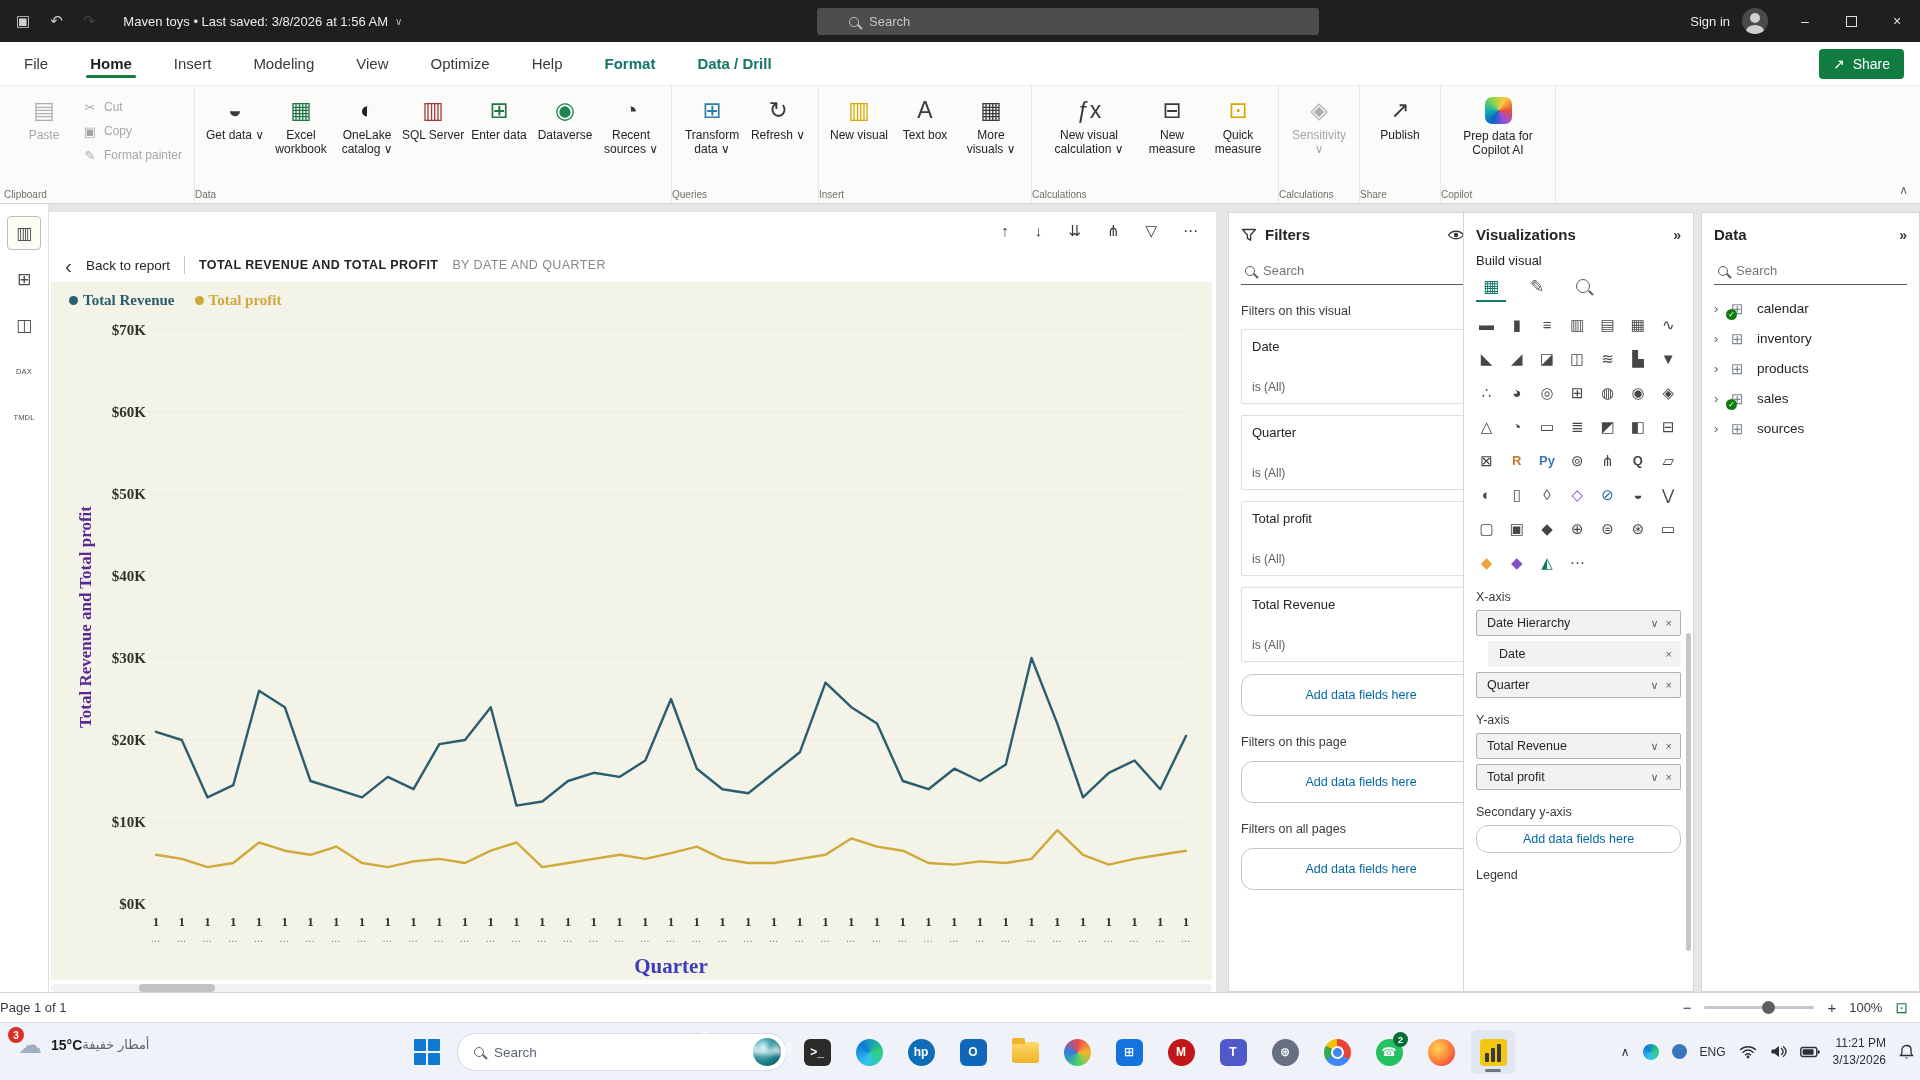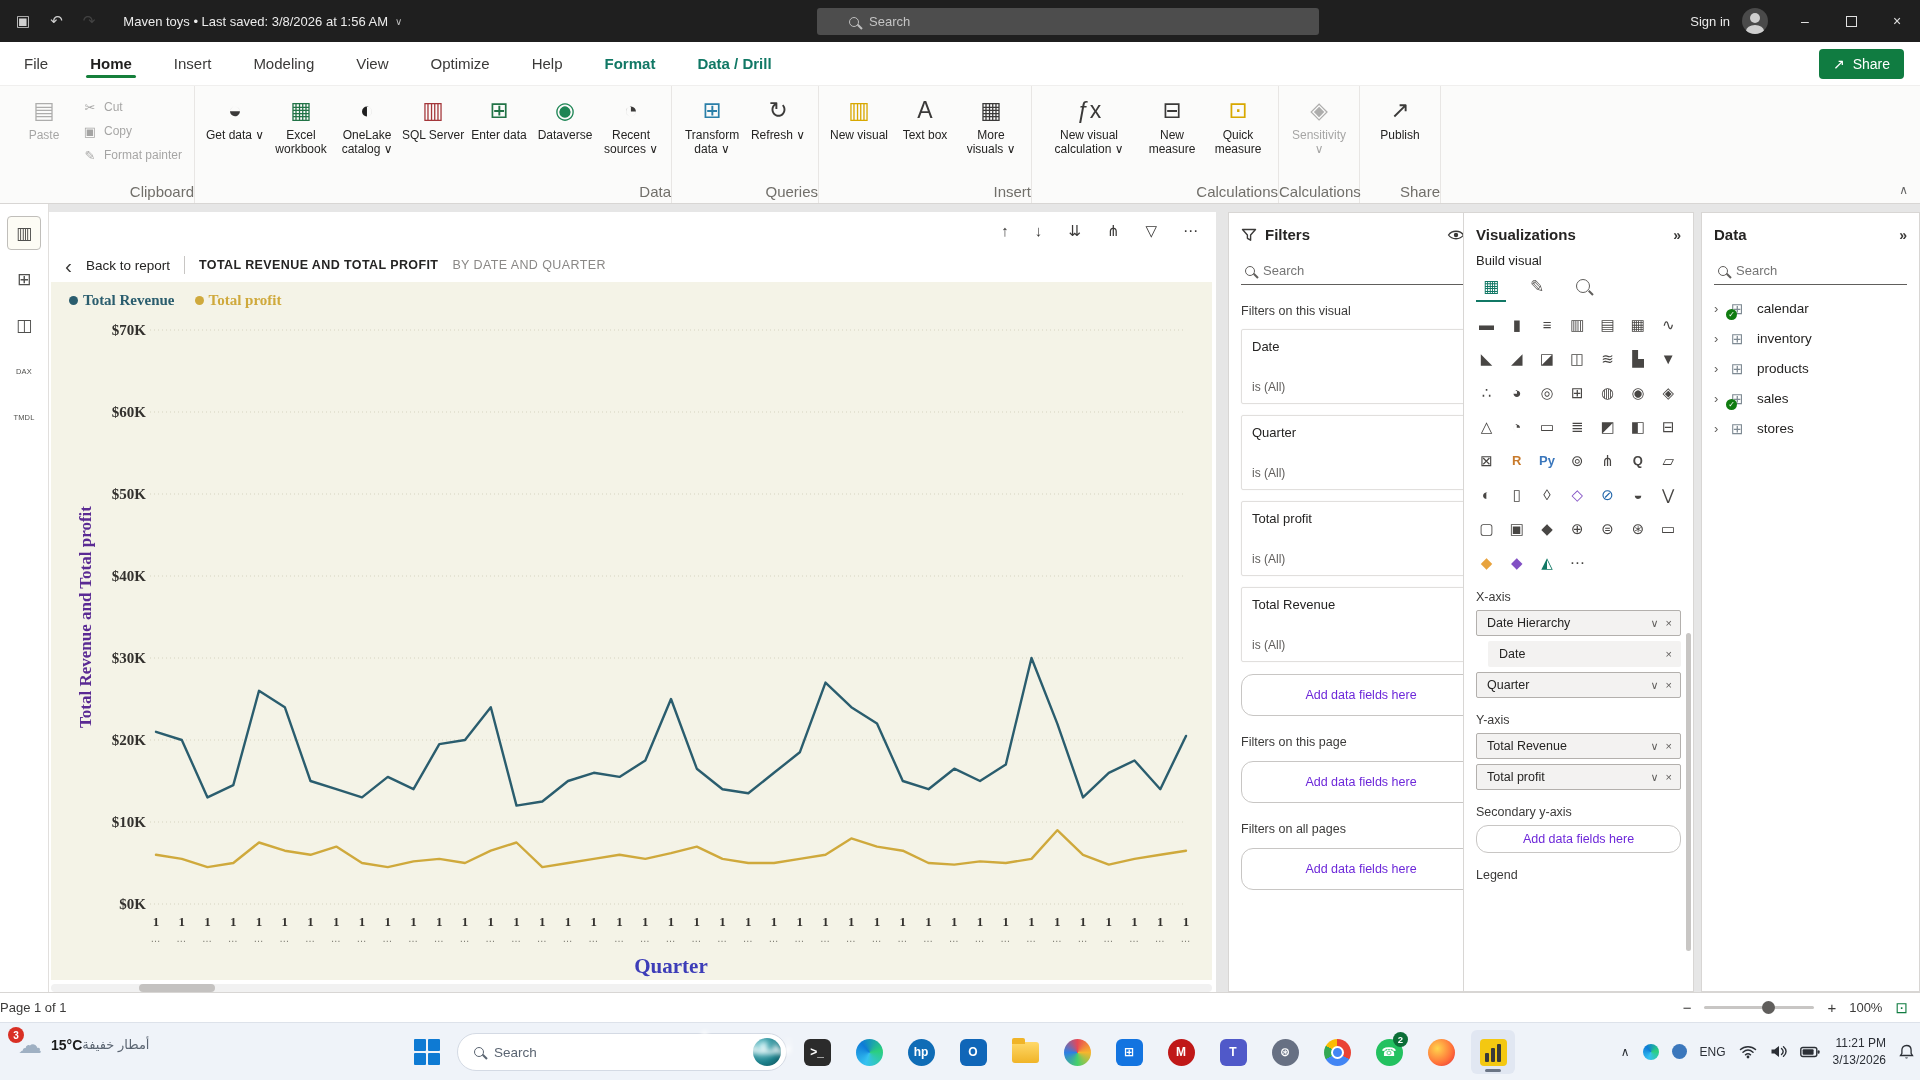--- a/index.html
+++ b/index.html
@@ -28,21 +28,21 @@
 .rtab{position:relative;cursor:pointer;padding:11px 2px;white-space:nowrap}
 .rtab.active{font-weight:700;color:#201f1e}
 .rtab.active::after{content:"";position:absolute;left:-2px;right:-2px;bottom:5px;height:3px;border-radius:2px;background:#157f3b}
 .rtab.contextual{color:#117865;font-weight:600}
 .share-btn{position:absolute;right:16px;top:7px;height:30px;background:#107c41;color:#fff;border-radius:4px;display:flex;align-items:center;gap:8px;padding:0 14px;font-size:14px;cursor:pointer}
 
 
 .ribbon{position:absolute;top:86px;left:0;width:100%;height:118px;background:#fbfbfa;border-bottom:1px solid #d8d6d4;display:flex;align-items:stretch;padding-left:4px;z-index:10}
 .rgroup{position:relative;display:flex;flex-direction:column;border-right:1px solid #e8e6e4;padding:6px 8px 20px}
 .rgroup-row{display:flex;align-items:flex-start;gap:2px;height:88px}
-.rgroup-label{position:absolute;left:0;right:0;bottom:3px;text-align:right;font-size:15px;color:#716f6a}
+.rgroup-label{position:absolute;left:0;right:0;bottom:3px;text-align:left;font-size:10px;color:#716f6a}
 .rbtn-big{width:64px;display:flex;flex-direction:column;align-items:center;gap:5px;padding-top:5px;border-radius:3px;cursor:pointer;text-align:center}
 .rbtn-big.wide{width:98px}
 .rlabel{font-size:12px;line-height:1.2;color:#252423}
 .ric-big{font-size:23px;line-height:26px;color:#3b3a39}
 .rsmall-col{display:flex;flex-direction:column;gap:9px;padding:8px 4px 0}
 .rbtn-small{display:flex;align-items:center;gap:6px;font-size:12px;color:#252423;cursor:pointer;white-space:nowrap}
 .rbtn-small .ric{font-size:13px;width:16px;text-align:center}
 .disabled{opacity:.4}
 .copilot-logo{width:27px;height:27px;border-radius:7px;background:conic-gradient(from 210deg,#0b63c5,#12b3b0,#8ad54a,#ffc83d,#e1523d,#9b4de0,#0b63c5)}
 .ribbon-collapse{position:absolute;right:12px;bottom:6px;font-size:12px;color:#666;cursor:pointer}
@@ -85,21 +85,21 @@
 .pane-header{display:flex;align-items:center;gap:8px;padding:13px 12px 6px;font-size:15px;font-weight:600;color:#252423}
 .spacer{flex:1}
 .collapse-ic{color:#3b3a39;font-size:14px;cursor:pointer}
 .search-row{display:flex;align-items:center;gap:8px;margin:8px 12px;padding:6px 4px;border-bottom:1px solid #605e5c}
 .search-row input{border:none;outline:none;background:none;font-size:13px;width:100%;color:#252423;font-family:inherit}
 .sec-label{display:flex;align-items:center;margin:18px 12px 2px;font-size:12.5px;color:#3b3a39}
 .more-dots{color:#605e5c;letter-spacing:1px;cursor:pointer}
 .filter-card{margin:11px 12px;border:1px solid #e1dfdd;border-radius:2px;background:#fff;padding:9px 10px;box-shadow:0 0 2px rgba(0,0,0,.05);cursor:pointer}
 .fc-field{font-size:13px;color:#252423}
 .fc-cond{font-size:12px;color:#605e5c;margin-top:26px}
-.add-box{margin:12px;border:1px solid #c8c6c4;border-radius:12px;height:42px;display:flex;align-items:center;justify-content:center;font-size:12.5px;color:#6d28d9;cursor:pointer}
+.add-box{margin:12px;border:1px solid #c8c6c4;border-radius:12px;height:42px;display:flex;align-items:center;justify-content:center;font-size:12.5px;color:#0369a1;cursor:pointer}
 
 .bv-label{margin:4px 12px 2px;font-size:13px;color:#252423}
 .mode-row{display:flex;gap:16px;margin:4px 12px 0;align-items:center}
 .mode-btn{width:30px;height:30px;display:flex;align-items:center;justify-content:center;font-size:17px;color:#605e5c;border-bottom:2px solid transparent;cursor:pointer}
 .mode-btn.active{color:#117865;border-bottom-color:#117865}
 .gallery{display:grid;grid-template-columns:repeat(7,1fr);gap:9px 3px;margin:10px 10px 4px}
 .viz-icon{width:25px;height:25px;display:flex;align-items:center;justify-content:center;font-size:15px;color:#484644;cursor:pointer}
 .well-label{margin:15px 12px 6px;font-size:12.5px;color:#3b3a39}
 .pill{margin:5px 12px;background:#f3f2f1;border:1px solid #b3b0ad;border-radius:2px;height:26px;display:flex;align-items:center;padding:0 8px 0 10px;font-size:12.5px;color:#252423;gap:7px;cursor:pointer}
 .pill .grow{flex:1;overflow:hidden;white-space:nowrap}
@@ -330,20 +330,29 @@
         <div class="rgroup-label">Calculations</div>
       </div>
       <div class="rgroup">
         <div class="rgroup-row">
           <div class="rbtn-big">
             <span class="ric-big " style="color: rgb(59, 58, 57);">↗</span>
             <span class="rlabel">Publish</span>
           </div>
         </div>
         <div class="rgroup-label">Share</div>
+      </div>
+      <div class="rgroup">
+        <div class="rgroup-row">
+          <div class="rbtn-big wide">
+            <span class="ric-big copilot-logo"></span>
+            <span class="rlabel">Prep data for Copilot AI</span>
+          </div>
+        </div>
+        <div class="rgroup-label">Copilot</div>
       </div>
     </div>
 
   <div class="main">
     <div class="left-rail" id="left-rail">
         <div class="rail-item active">
           <span>▥</span>
         </div>
         <div class="rail-item">
           <span>⊞</span>
@@ -687,21 +696,21 @@
             <span class="tree-label">products</span>
           </div>
           <div class="tree-row">
             <span class="tree-chev">›</span>
             <span class="tbl-ic">⊞<span class="tbl-check">✓</span></span>
             <span class="tree-label">sales</span>
           </div>
           <div class="tree-row">
             <span class="tree-chev">›</span>
             <span class="tbl-ic">⊞</span>
-            <span class="tree-label">stores</span>
+            <span class="tree-label">sources</span>
           </div>
         </div>
     </div>
   </div>
 
   <div class="statusbar">
     <span class="sb-page">Page 1 of 1</span>
     <div class="sb-right">
       <span class="sb-zoomico">−</span>
       <div class="sb-slider">

